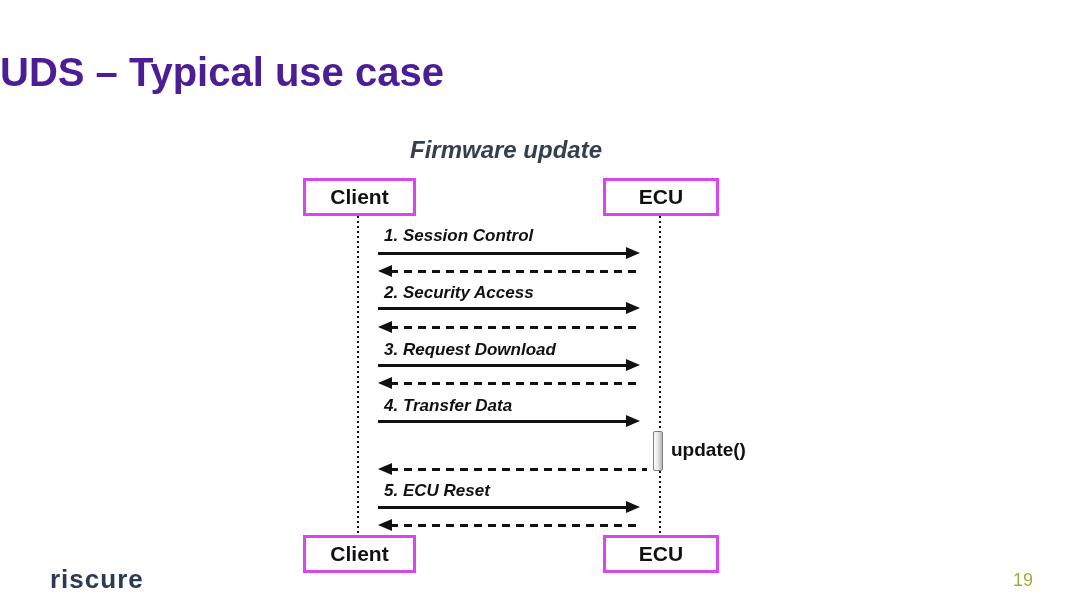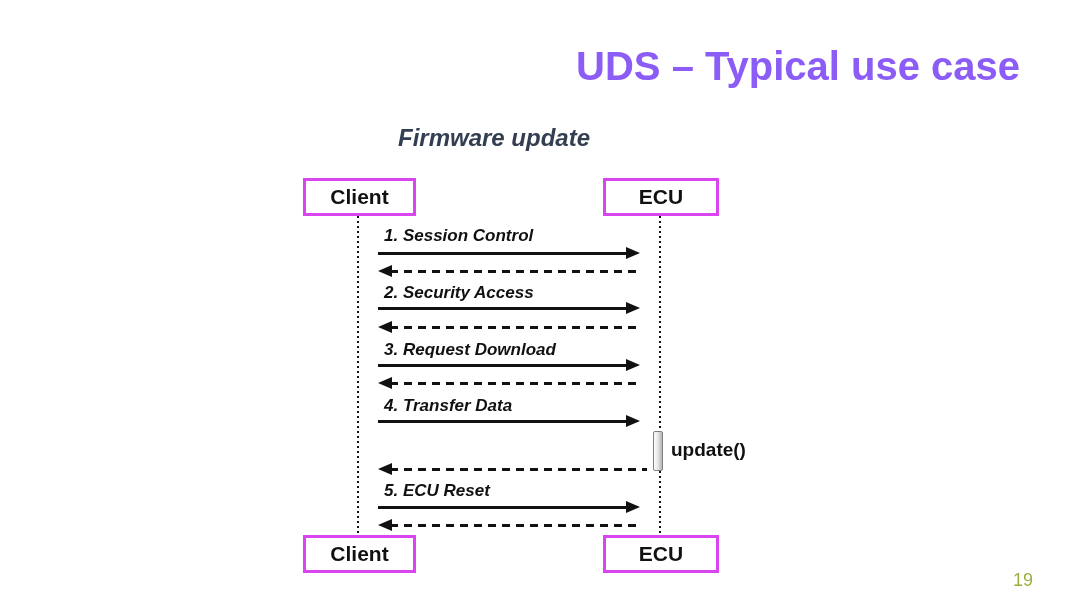--- a/index.html
+++ b/index.html
@@ -1,26 +1,26 @@
 <!DOCTYPE html>
 <html><head>
 <meta charset="utf-8">
 <style>
   html,body { margin:0; padding:0; background:#ffffff; }
   .slide {
     position:relative; width:1080px; height:608px; background:#ffffff;
     overflow:hidden; font-family:"Liberation Sans", sans-serif;
   }
   .title {
-    position:absolute; top:44px; left:0; width:1020px; text-align:right;
-    font-size:40px; font-weight:bold; color:#8b5cf6; letter-spacing:0px; margin:0;
+    position:absolute; top:50px; left:0; width:1020px; text-align:left;
+    font-size:40px; font-weight:bold; color:#4c1d95; letter-spacing:0px; margin:0;
   }
   .subtitle {
     position:absolute; top:124px; left:0; width:988px; text-align:center;
-    font-size:24px; font-weight:bold; font-style:italic; color:#333F50; margin:0;
+    font-size:24px; font-weight:bold; font-style:italic; color:#333F50; margin:12px;
   }
   
   .p-box {
     position:absolute; box-sizing:border-box; border:3px solid #d946ef;
     background:#fff; display:flex; align-items:center; justify-content:center;
     font-size:21px; font-weight:bold; color:#111;
   }
   .box-tl { left:303px; top:178px; width:113px; height:38px; }
   .box-tr { left:603px; top:178px; width:116px; height:38px; }
   .box-bl { left:303px; top:535px; width:113px; height:38px; }
@@ -145,17 +145,18 @@
     <div class="msg-arrow solid" style="top:501px">
         <div class="line"></div>
         <div class="head-right"></div>
       </div>
     <div class="msg-arrow dashed" style="top:519px">
         <div class="line"></div>
         <div class="head-left"></div>
       </div>
   </div>
 
+  <div class="riscure-logo">riscure</div>
 
 
   <div class="page-number">19</div>
 
 </div>
 
 </body></html>

